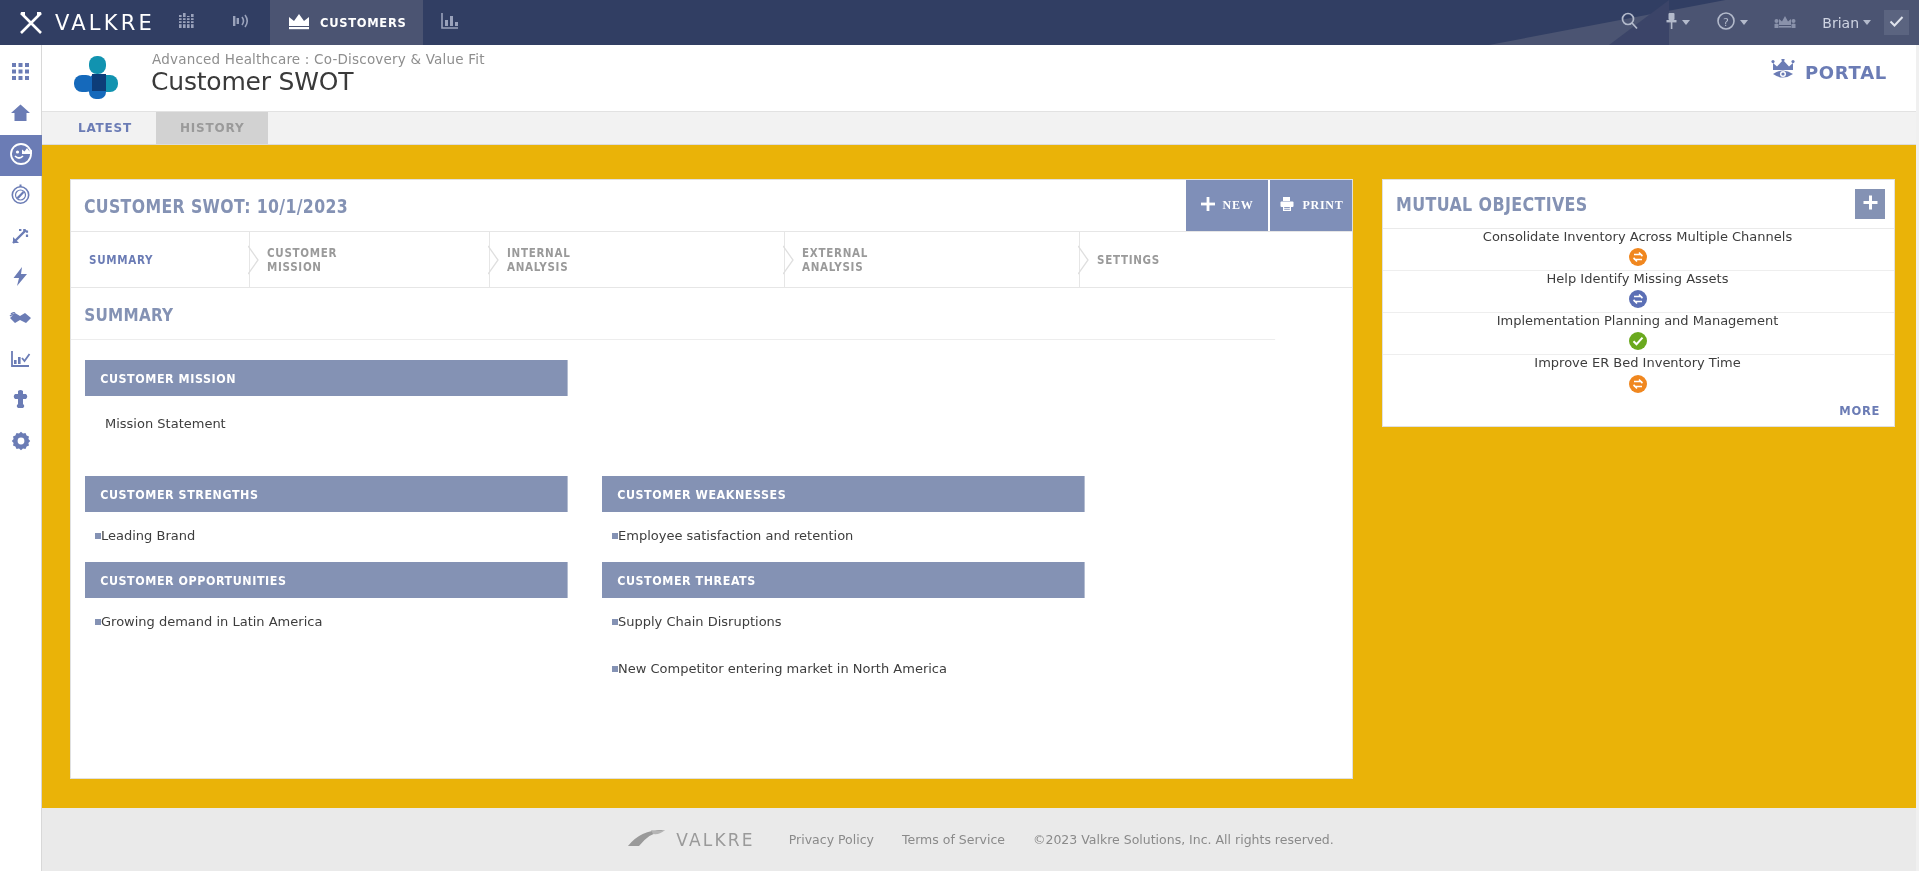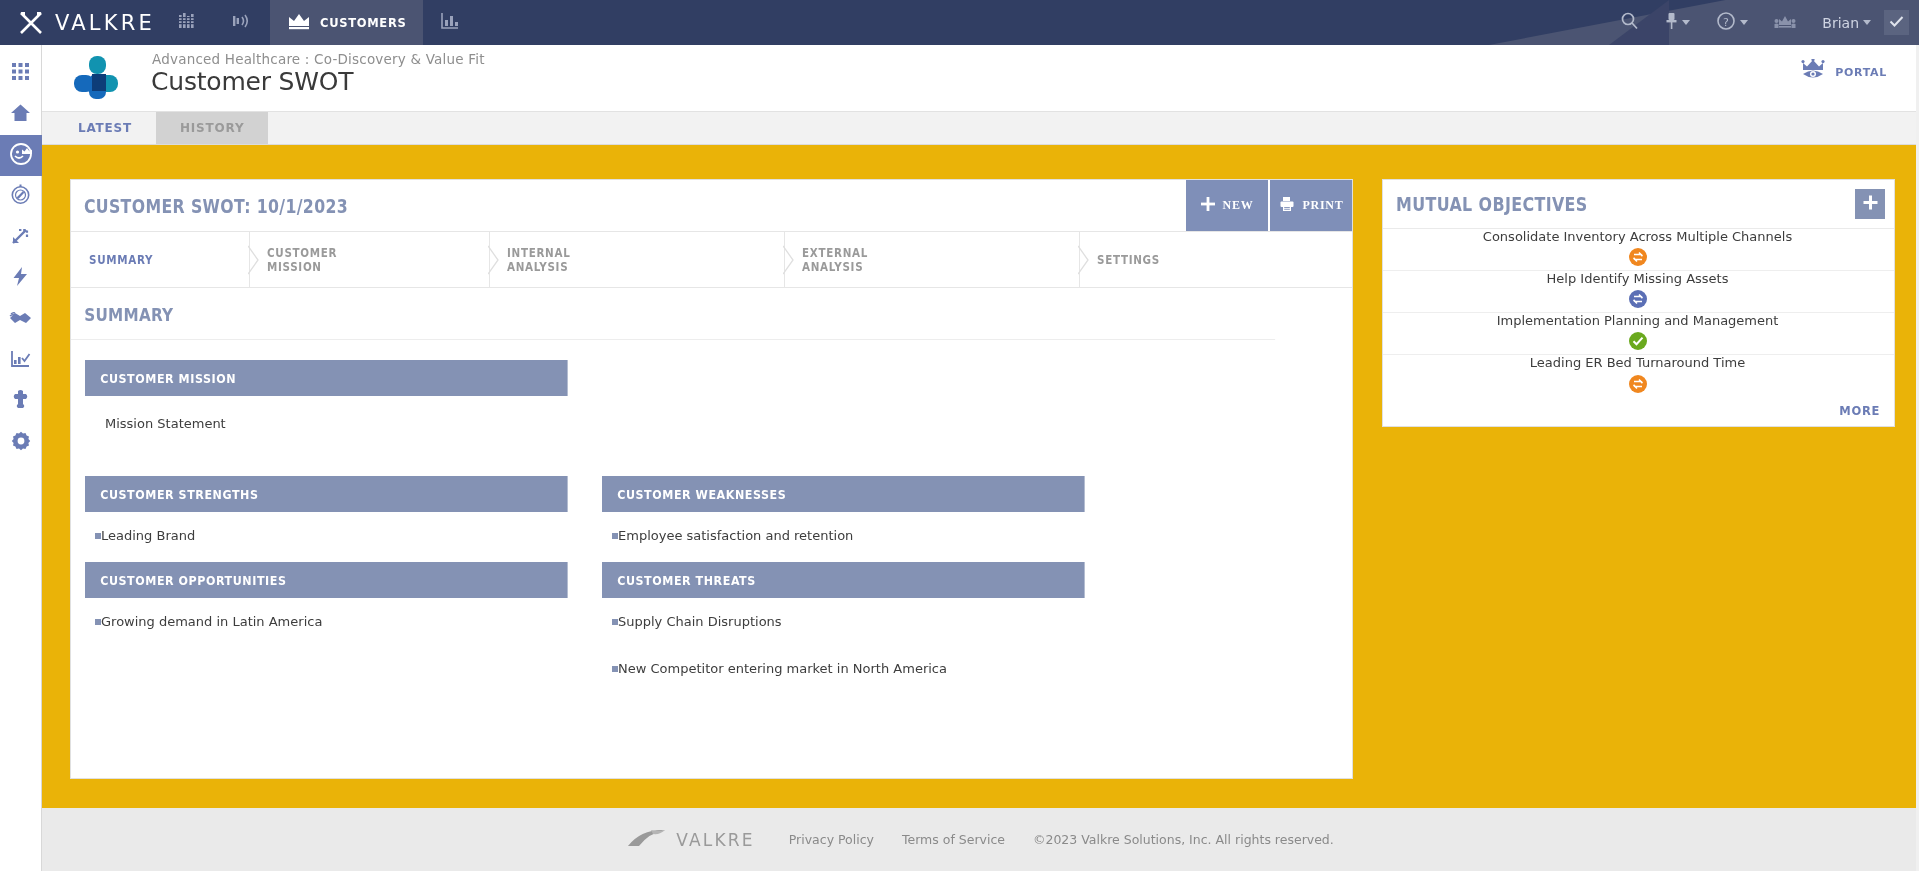--- a/index.html
+++ b/index.html
@@ -87,21 +87,21 @@
   }
   .ptitle {
     position: absolute; left: 109px; top: 22px;
     font-size: 25px; color: #3a3a3a; font-weight: 400; letter-spacing: -0.2px;
   }
   .portal {
     position: absolute; right: 32px; top: 14px;
     display: flex; align-items: center; gap: 9px; cursor: pointer;
   }
   .portal-txt {
-    color: #6b7cb5; font-size: 11px; font-weight: bold; letter-spacing: 0.7px;
+    color: #6b7cb5; font-size: 18px; font-weight: bold; letter-spacing: 0.7px;
   }
 
   
   .tabstrip {
     position: absolute; top: 112px; left: 42px; width: 1877px; height: 33px;
     background: #f2f2f2; border-bottom: 1px solid #dcdcdc;
     display: flex; align-items: stretch; padding-left: 12px;
   }
   .tab {
     display: flex; align-items: center; padding: 0 24px;
@@ -667,21 +667,21 @@
     <div class="obj-row">
       <span class="obj-label">Implementation Planning and Management</span>
       <span>
         <svg width="18" height="18" viewBox="0 0 18 18">
           <circle cx="9" cy="9" r="9" fill="#6aa91e"></circle>
           <path d="M4.5 9.2 L7.5 12.2 L13.5 5.6" stroke="#fff" stroke-width="2" fill="none"></path>
         </svg>
       </span>
     </div>
     <div class="obj-row" style="border-bottom:none">
-      <span class="obj-label">Leading ER Bed Turnaround Time</span>
+      <span class="obj-label">Improve ER Bed Inventory Time</span>
       <span>
         <svg width="18" height="18" viewBox="0 0 18 18">
           <circle cx="9" cy="9" r="9" fill="#f0871f"></circle>
           <path d="M5 6.5 L12 6.5 L10 4.5 M13 11.5 L6 11.5 L8 13.5" stroke="#fff" stroke-width="1.5" fill="none"></path>
           <path d="M12 6.5 L13.4 8.3 M6 11.5 L4.6 9.7" stroke="#fff" stroke-width="1.5" fill="none"></path>
         </svg>
       </span>
     </div>
 
     <div class="more-row">

